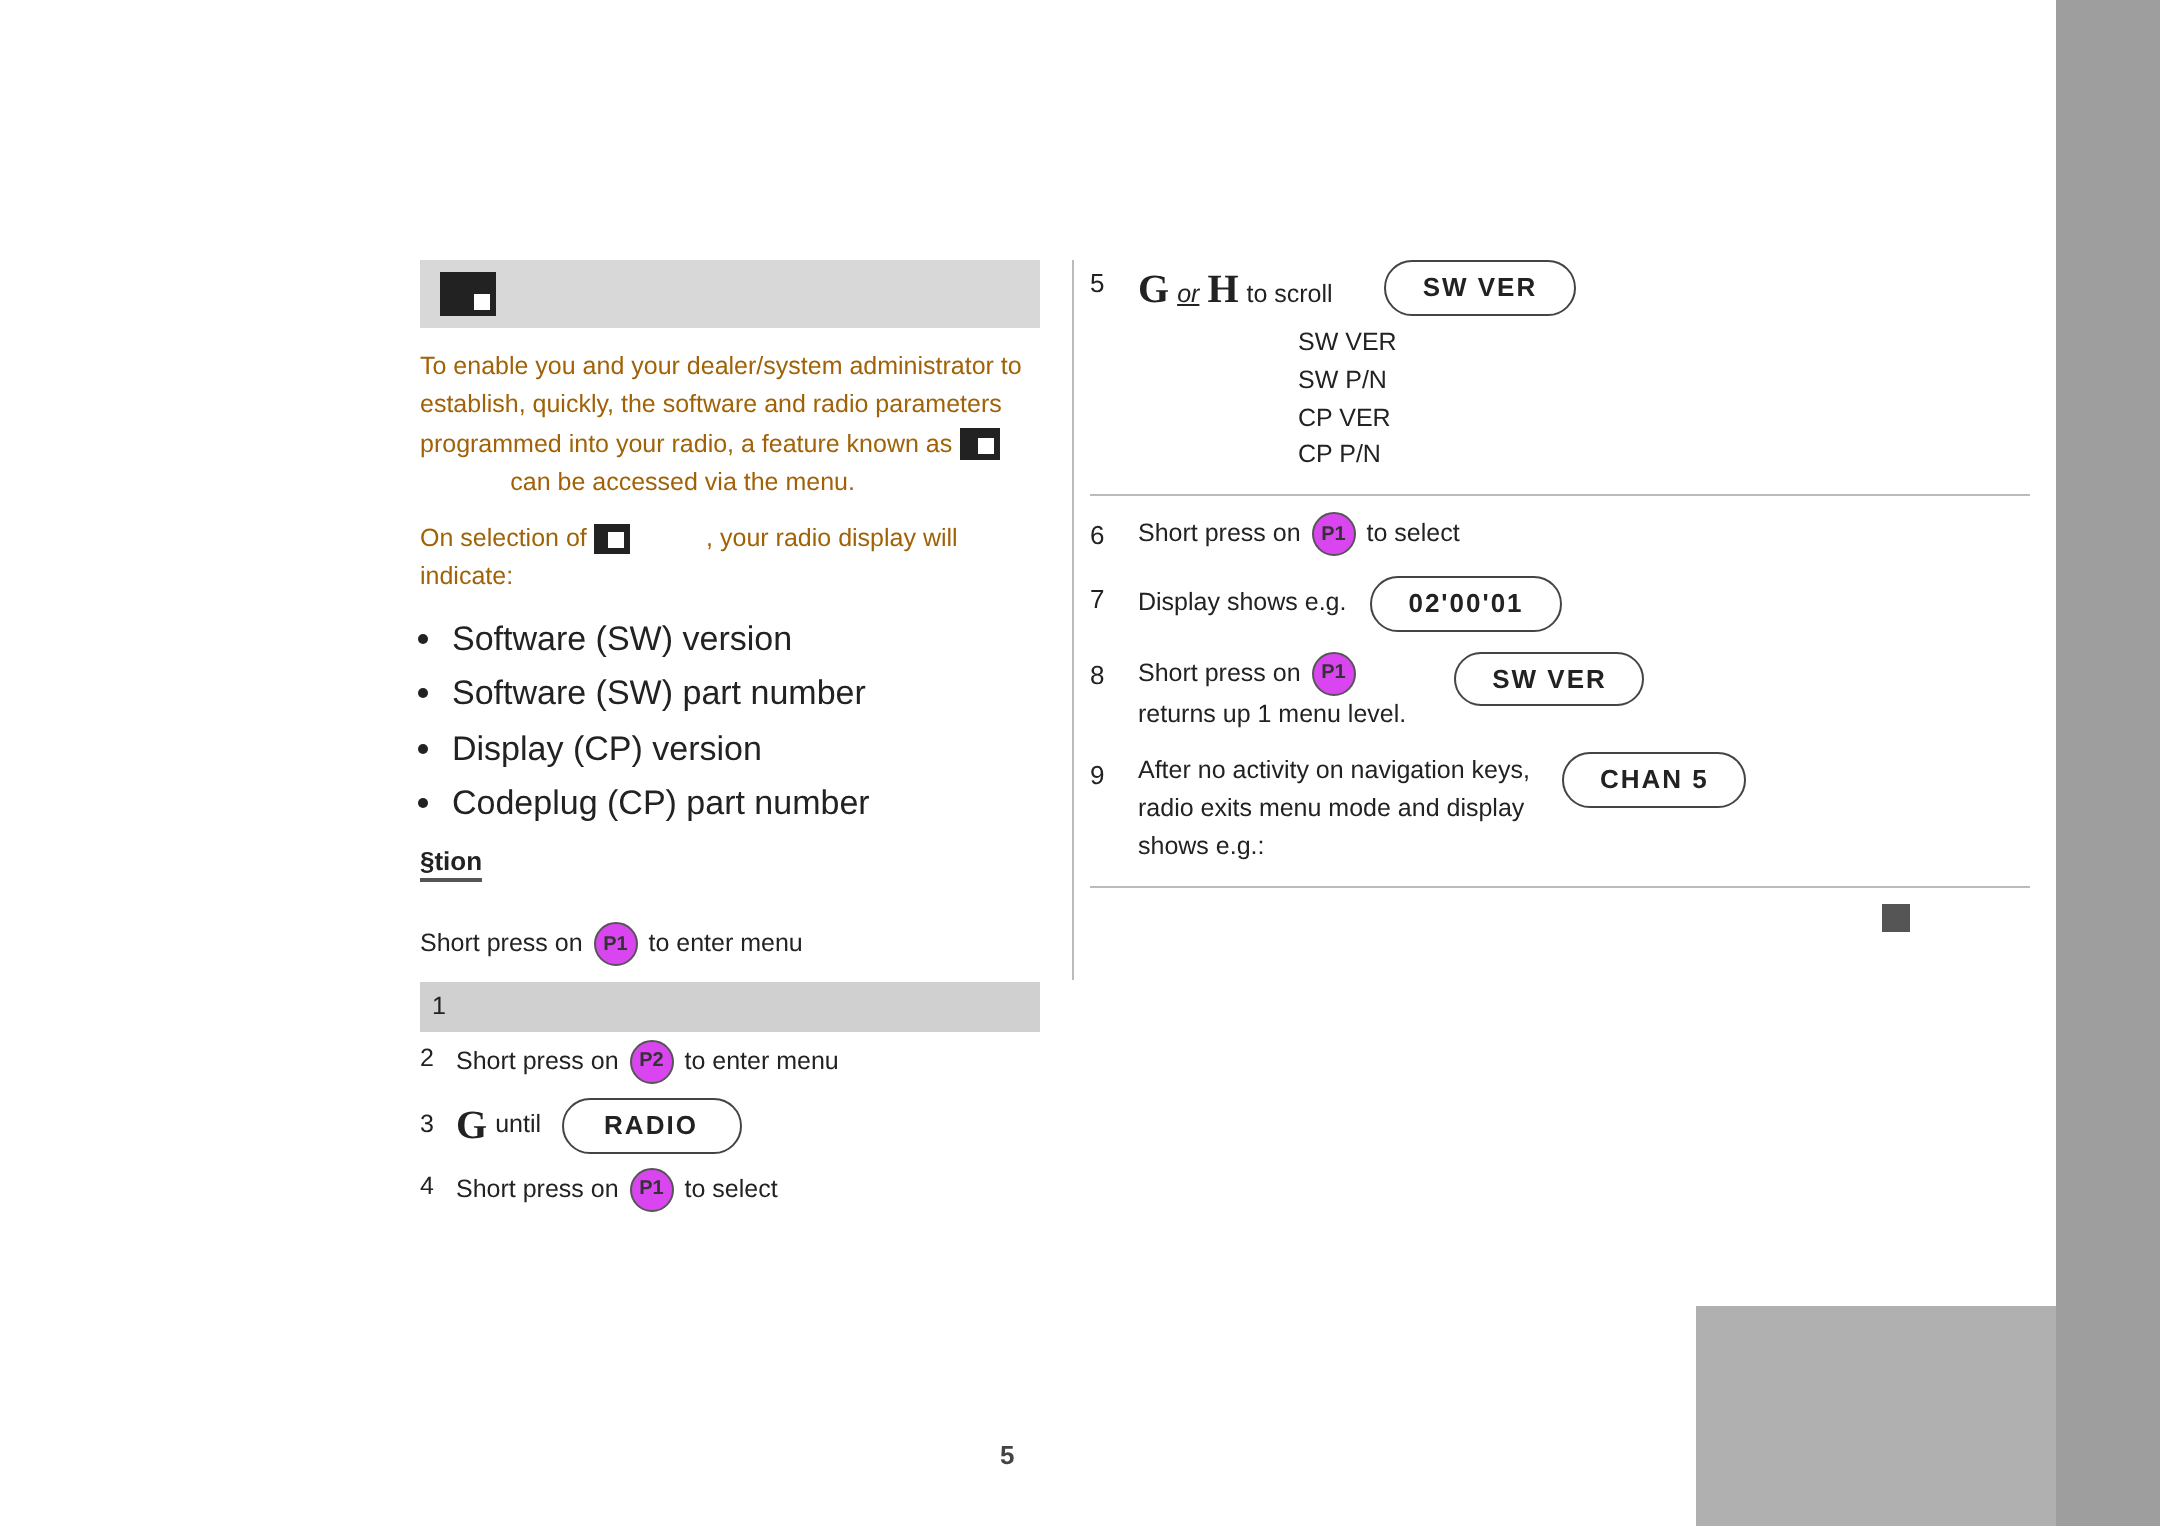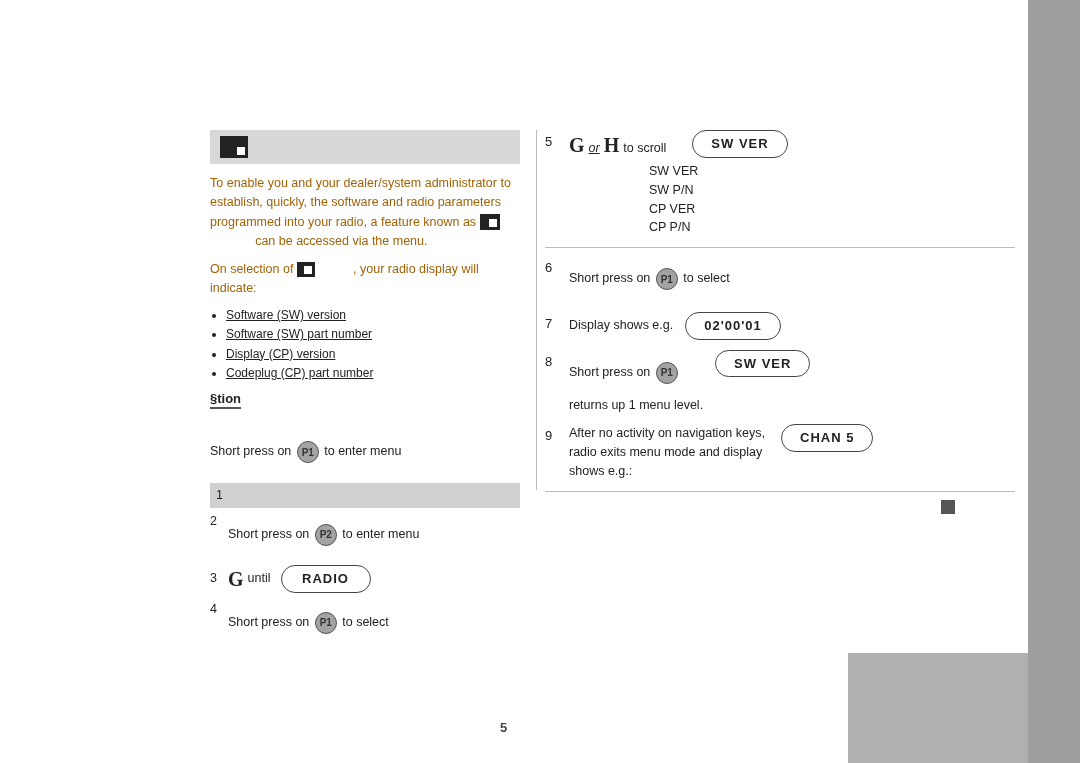--- a/index.html
+++ b/index.html
@@ -90,25 +90,24 @@
       line-height: 1.55;
       margin-bottom: 8px;
       color: #a16207;
     }
 
     .bullet-list {
       padding-left: 16px;
       margin-bottom: 8px;
     }
     .bullet-list li {
-      font-size: 12px;
+      font-size: 17px;
       line-height: 1.6;
       list-style: disc;
       color: #222;
-      text-decoration: underline;
     }
 
     .section-title {
       font-weight: bold;
       font-size: 13px;
       color: #222;
       margin-bottom: 20px;
       border-bottom: 2px solid #555;
       display: inline-block;
       padding-bottom: 1px;
@@ -162,23 +161,23 @@
       display: inline-flex;
       align-items: center;
       justify-content: center;
       width: 22px;
       height: 22px;
       border-radius: 50%;
       border: 1.5px solid #555;
       font-size: 10px;
       font-weight: bold;
       color: #333;
-      background: #a3a3a3;
+      background: #d946ef;
       vertical-align: middle;
-      margin: 12px 2px;
+      margin: 0 2px;
     }
 
     
     .right-panel {
       position: absolute;
       left: 545px;
       top: 130px;
       width: 470px;
     }
 
@@ -355,21 +354,21 @@
   <div class="right-step-row">
     <span class="right-step-num">7</span>
     <div class="right-step-body" style="display:flex;align-items:center;gap:12px;">
       <span>Display shows e.g.</span>
       <span class="display-box">02'00'01</span>
     </div>
   </div>
 
   <div class="right-step-row">
     <span class="right-step-num">8</span>
-    <div class="right-step-body" style="display:flex;align-items:flex-start;gap:12px;">
+    <div class="right-step-body" style="display:flex;align-items:flex-start;gap:24px;">
       <div>
         <div>
           Short press on <span class="btn-icon">P1</span>
         </div>
         <div>returns up 1 menu level.</div>
       </div>
       <span class="display-box">SW VER</span>
     </div>
   </div>
 

